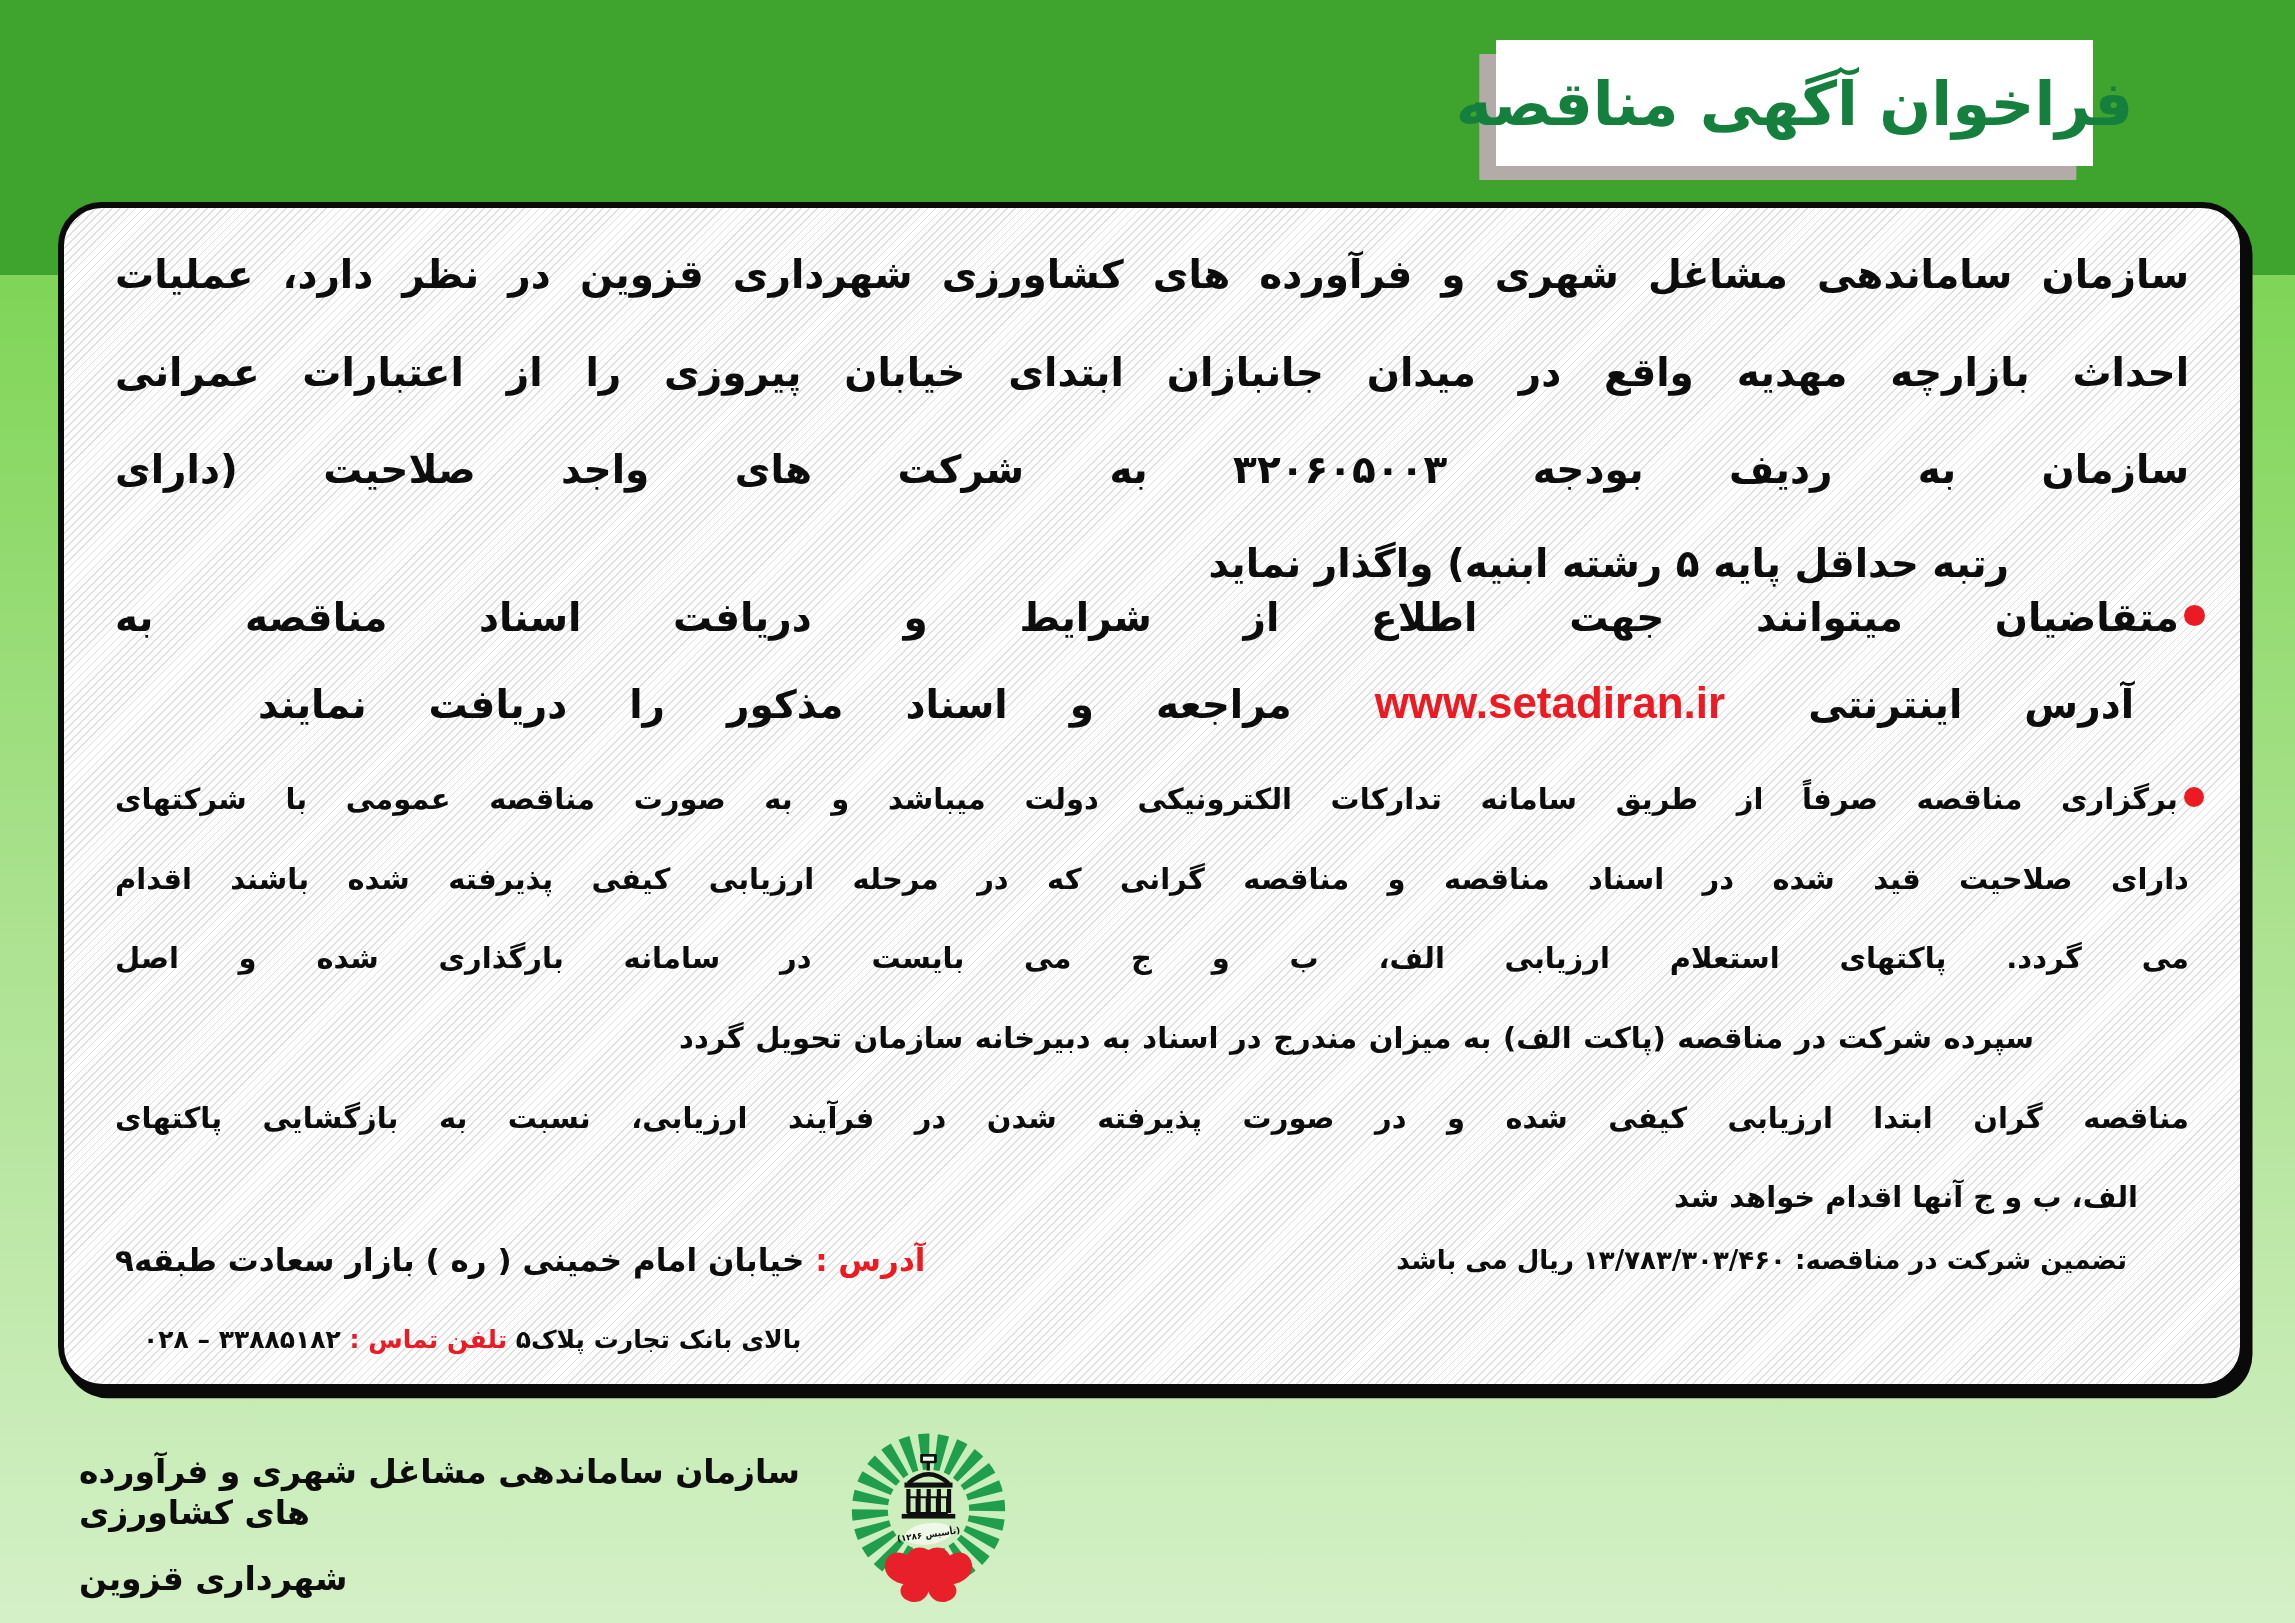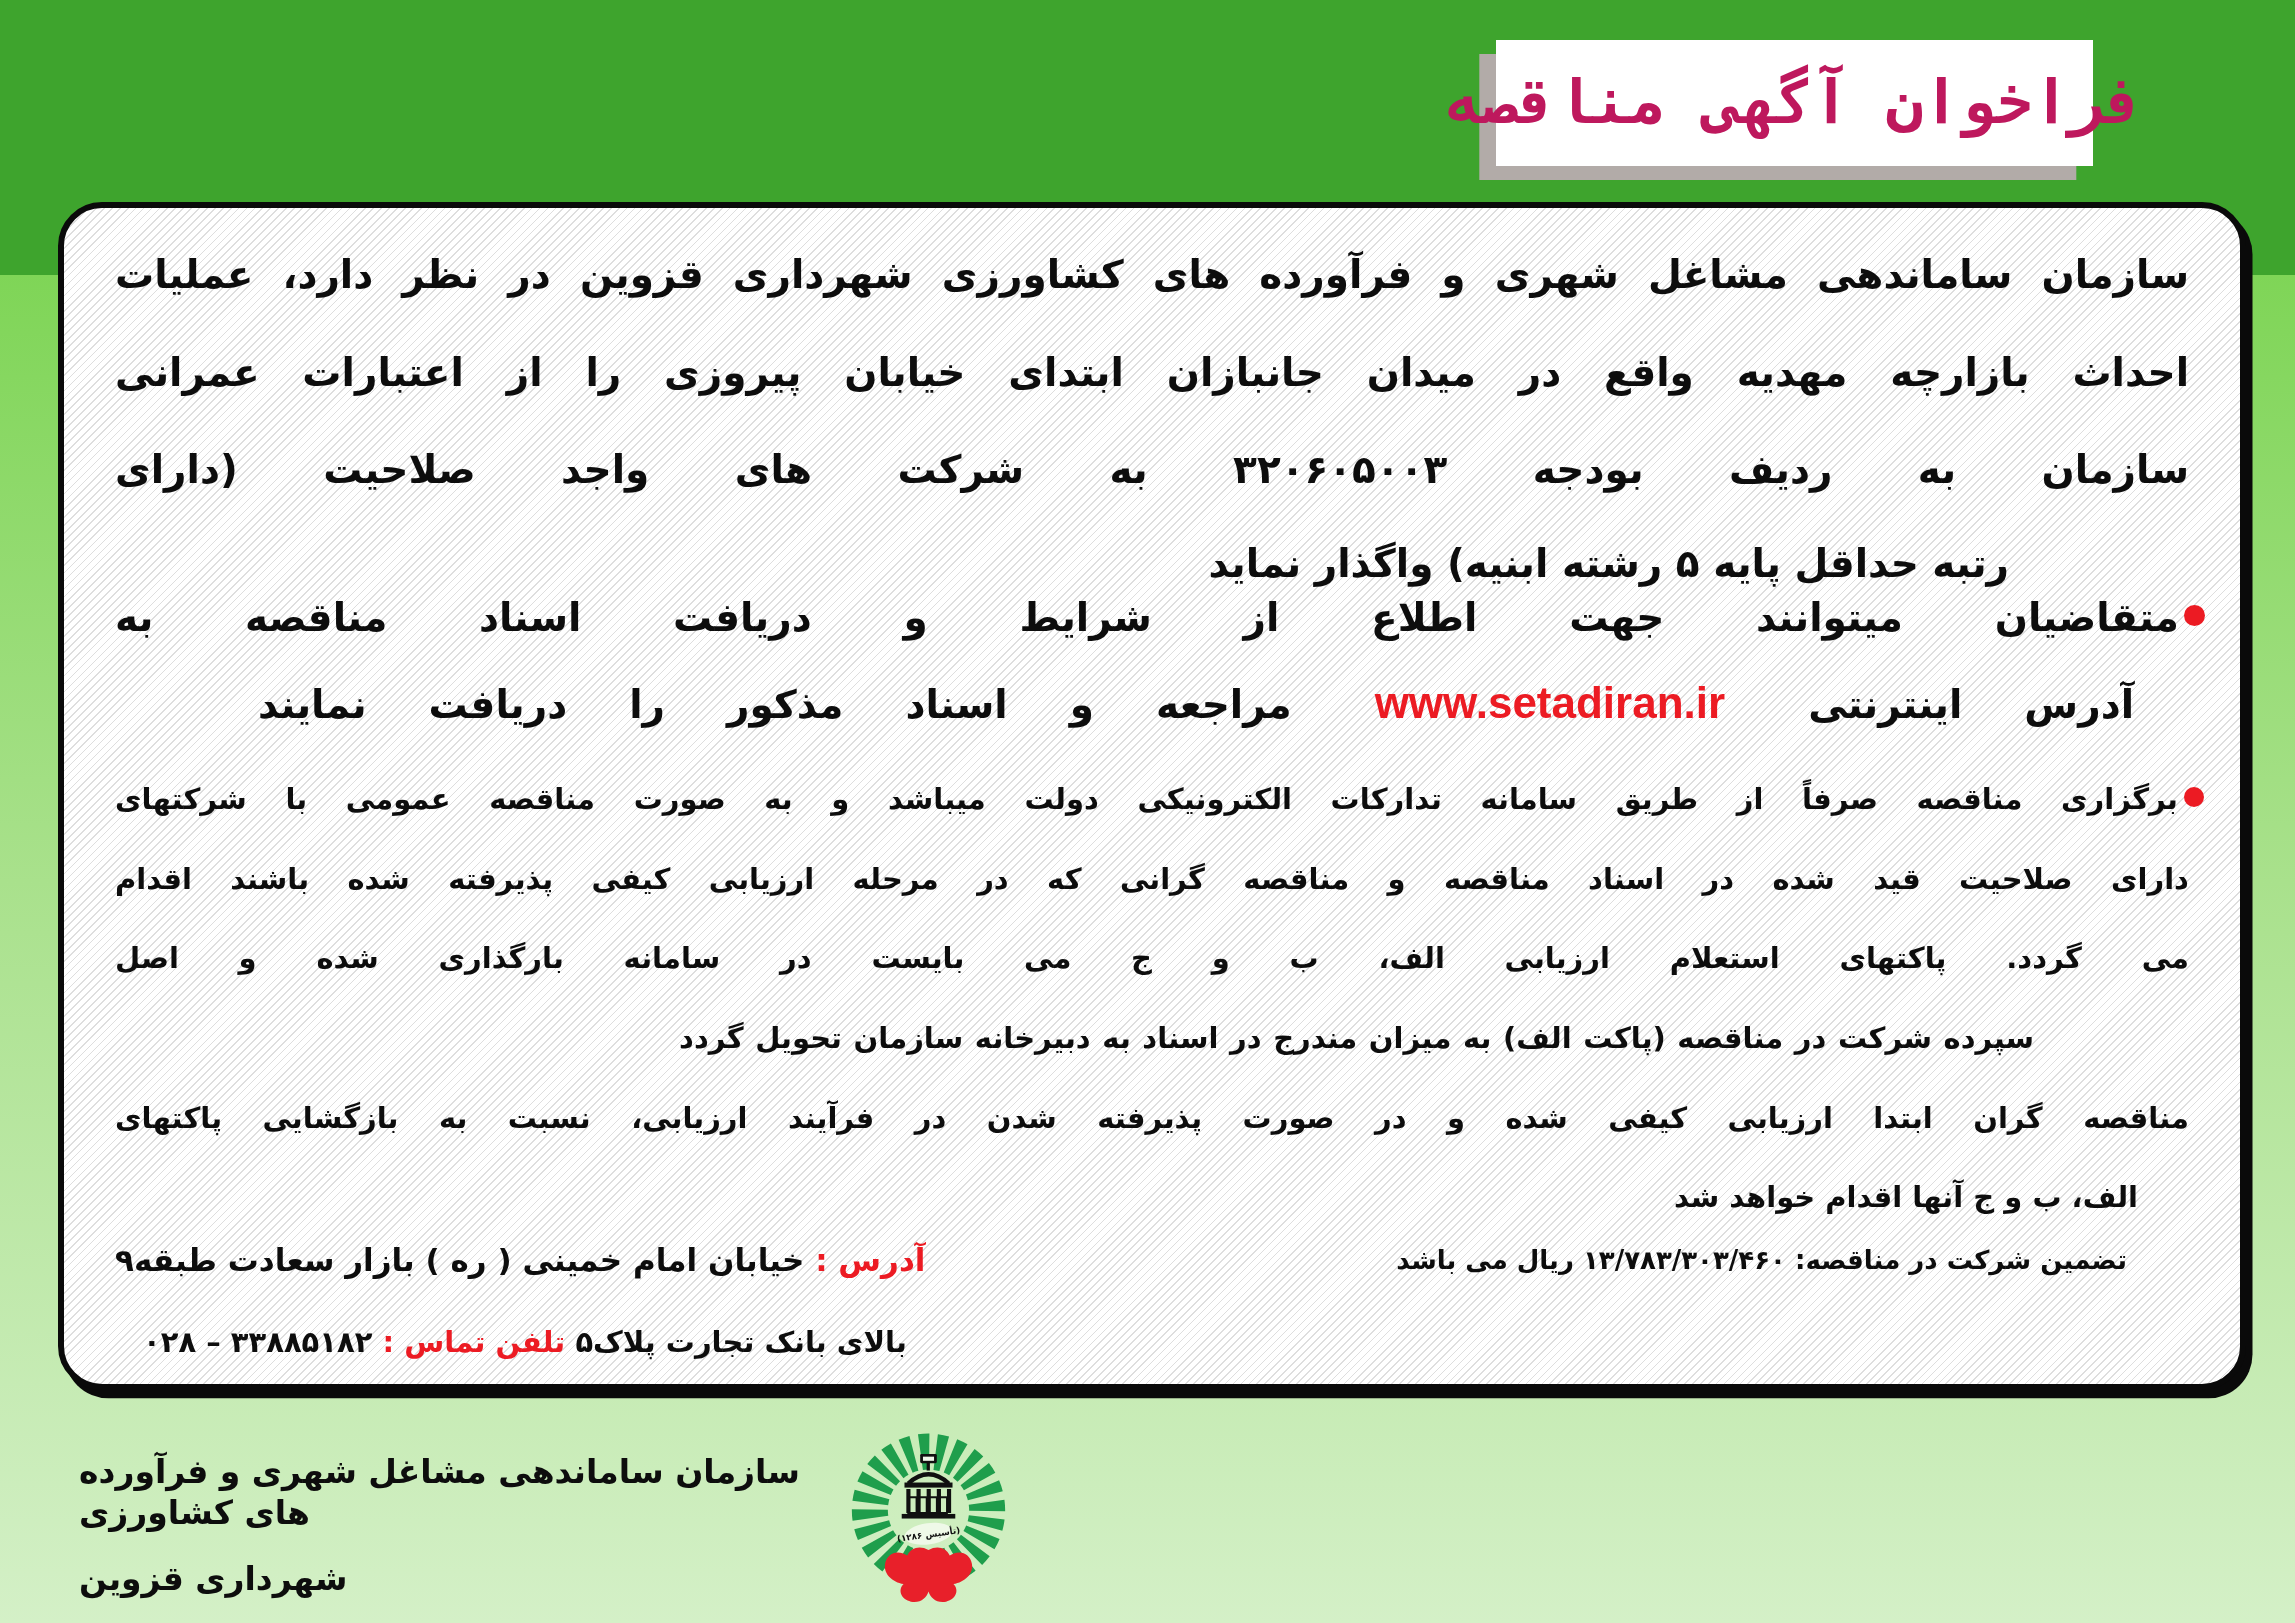--- a/index.html
+++ b/index.html
@@ -11,21 +11,21 @@
     position:absolute;left:0;right:0;top:275px;bottom:0;
     background:linear-gradient(180deg,#7FD557 0%,#A9E18C 45%,#D4F0C7 100%);
   }
   
   .title-box{
     position:absolute;left:1496px;top:40px;width:597px;height:126px;
     background:#ffffff;box-shadow:-16.7px 14px 0 #B2ABA8;
     display:flex;align-items:center;justify-content:center;
   }
   .title-box .t{
-    color:#be185d;font-size:61px;font-weight:bold;white-space:nowrap;direction:rtl;font-family:Liberation Mono, monospace;
+    color:#15803d;font-size:61px;font-weight:bold;white-space:nowrap;direction:rtl;
   }
   
   .notice-box{
     position:absolute;left:58px;top:202px;width:2188px;height:1188px;
     box-sizing:border-box;border:6.5px solid #0a0a0a;border-radius:44px;
     background:
       repeating-linear-gradient(135deg,rgba(0,0,0,0.13) 0 1.2px,rgba(0,0,0,0) 1.2px 5.6px),
       #ffffff;
     box-shadow:6.5px 8.3px 0 #0a0a0a;
   }
@@ -90,21 +90,21 @@
     <span>تضمین شرکت در مناقصه:</span>
     <span>۱۳/۷۸۳/۳۰۳/۴۶۰</span>
     <span>ریال می باشد</span>
   </div>
 
   <div class="line nowrap" style="top:1033px;left:51px;right:auto;font-size:31px;">
     <span class="red">آدرس :</span>
     <span>خیابان امام خمینی ( ره ) بازار سعادت طبقه۹</span>
   </div>
 
-  <div class="line nowrap" style="top:1116px;left:79px;right:auto;font-size:29px;">
+  <div class="line nowrap" style="top:1116px;left:79px;right:auto;font-size:25px;">
     <span>بالای بانک تجارت پلاک۵</span>
     <span class="red">تلفن تماس :</span>
     <span>۳۳۸۸۵۱۸۲ – ۰۲۸</span>
   </div>
 </div>
 
 <div class="org">
   <div>سازمان ساماندهی مشاغل شهری و فرآورده های کشاورزی</div>
   <div class="l2">شهرداری قزوین</div>
 </div>

